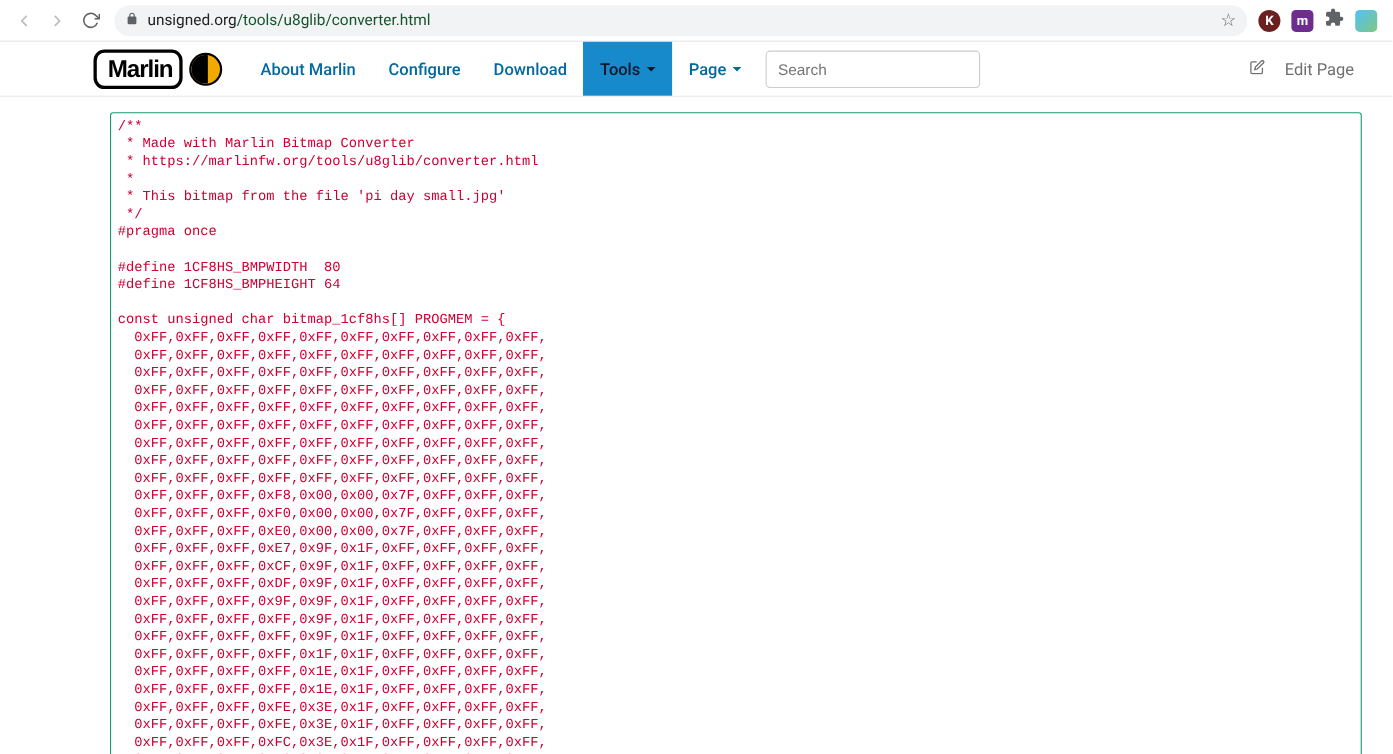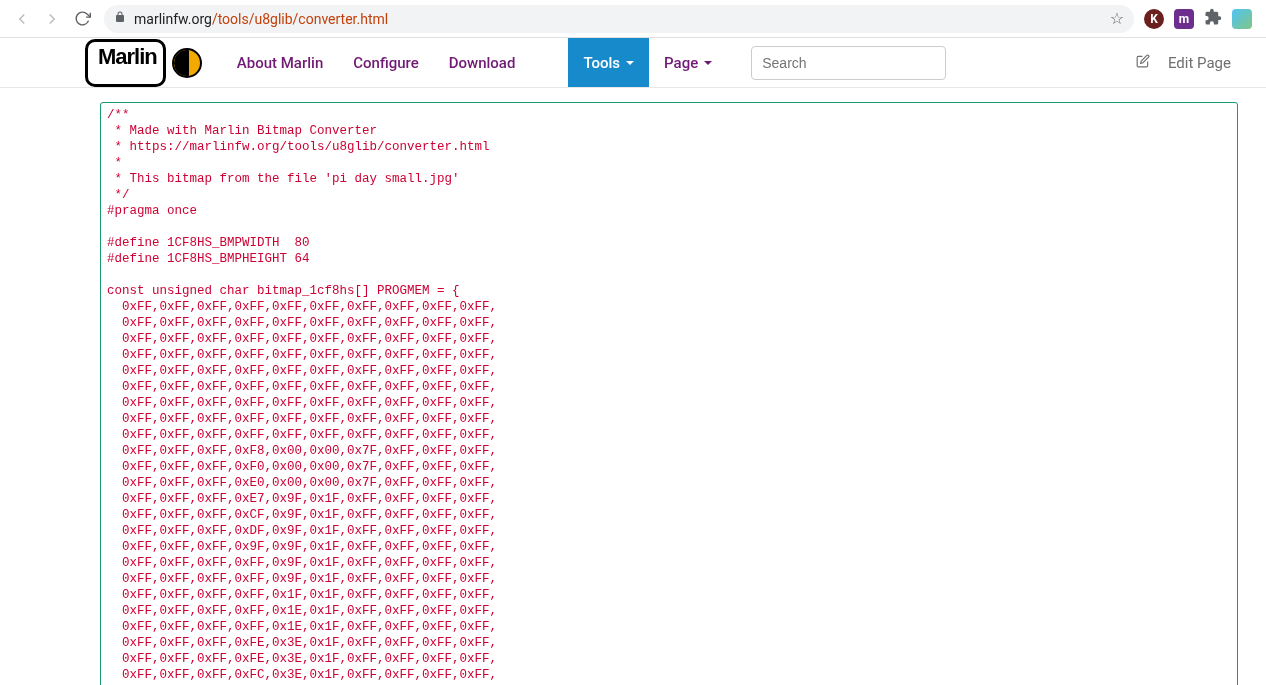--- a/index.html
+++ b/index.html
@@ -29,21 +29,21 @@
       background: #f1f3f4;
       border-radius: 14px;
       padding: 0 10px;
       gap: 8px;
       font-size: 14px;
       color: #202124;
     }
     .lock-icon { color: #5f6368; font-size: 12px; }
     .url-text { flex: 1; }
     .url-domain { color: #202124; }
-    .url-path { color: #c2410c; }
+    .url-path { color: #14532d; }
     .star-icon { color: #5f6368; font-size: 16px; }
     .ext-icons { display: flex; gap: 10px; align-items: center; padding-right: 4px; }
     .ext-icon {
       width: 20px; height: 20px; border-radius: 4px; display: flex;
       align-items: center; justify-content: center; font-size: 12px; font-weight: bold;
     }
     .ext-k { background: #6b1f1f; color: #fff; border-radius: 50%; }
     .ext-m { background: #6d2d8f; color: #fff; }
     .ext-puzzle { color: #5f6368; font-size: 18px; }
     .ext-last { background: linear-gradient(135deg, #4fc3f7, #81c784); border-radius: 4px; }
@@ -58,21 +58,21 @@
       background: #fff;
     }
     .logo-wrap {
       display: flex;
       align-items: center;
       gap: 6px;
     }
     .logo-box {
       border: 3px solid #000;
       border-radius: 10px;
-      padding: 2px 6px 14px 10px;
+      padding: 2px 6px 2px 10px;
       font-family: "Arial Black", Arial, sans-serif;
       font-weight: 900;
       font-size: 22px;
       letter-spacing: -1px;
       display: flex;
       align-items: center;
       gap: 3px;
       background: #fff;
     }
     .theme-toggle {
@@ -83,30 +83,30 @@
       border: 2px solid #000;
     }
     .theme-toggle::before {
       content: ''; position: absolute; width: 60%; height: 100%;
       background: #000; left: 0; top: 0;
       border-radius: 50% 0 0 50%;
     }
     .nav-links { display: flex; align-items: stretch; margin-left: 20px; height: 100%; }
     .nav-link {
       display: flex; align-items: center; padding: 0 15px;
-      color: #701a75; font-size: 15px; font-weight: 500; cursor: pointer;
+      color: #0369a1; font-size: 15px; font-weight: 500; cursor: pointer;
       text-decoration: none;
     }
-    .nav-link.active { background: #178acc; color: #ffffff; margin-left: 38px; }
+    .nav-link.active { background: #178acc; color: #0f172a; }
     .nav-link.has-caret::after {
       content: ''; display: inline-block; margin-left: 6px;
       border-top: 4px solid currentColor; border-left: 4px solid transparent; border-right: 4px solid transparent;
     }
     .search-box {
-      margin-left: 24px;
+      margin-left: 7px;
       height: 34px;
       width: 195px;
       border: 1px solid #ccc;
       border-radius: 4px;
       padding: 0 10px;
       font-size: 14px;
     }
     .edit-page {
       margin-left: auto;
       margin-right: 35px;
@@ -159,21 +159,21 @@
         </svg>
     </div>
   </div>
   <div class="url-bar">
     <span class="lock-icon">
       <svg width="12" height="12" viewBox="0 0 24 24" fill="currentColor">
           <path d="M18 8h-1V6a5 5 0 0 0-10 0v2H6a2 2 0 0 0-2 2v10a2 2 0 0 0 2 2h12a2 2 0 0 0 2-2V10a2 2 0 0 0-2-2zM9 6a3 3 0 0 1 6 0v2H9z"></path>
         </svg>
     </span>
     <span class="url-text">
-      <span class="url-domain">marlinfw.org</span><span class="url-path">/tools/u8glib/converter.html</span>
+      <span class="url-domain">unsigned.org</span><span class="url-path">/tools/u8glib/converter.html</span>
     </span>
     <span class="star-icon">☆</span>
   </div>
   <div class="ext-icons">
     <div class="ext-icon ext-k">K</div>
     <div class="ext-icon ext-m">m</div>
     <span class="ext-puzzle">
       <svg width="18" height="18" viewBox="0 0 24 24" fill="currentColor">
           <path d="M20.5 11H19V7a2 2 0 0 0-2-2h-4V3.5a2.5 2.5 0 0 0-5 0V5H4a2 2 0 0 0-2 2v3.8h1.5a2.7 2.7 0 0 1 0 5.4H2V20a2 2 0 0 0 2 2h3.8v-1.5a2.7 2.7 0 0 1 5.4 0V22H17a2 2 0 0 0 2-2v-4h1.5a2.5 2.5 0 0 0 0-5z"></path>
         </svg>

